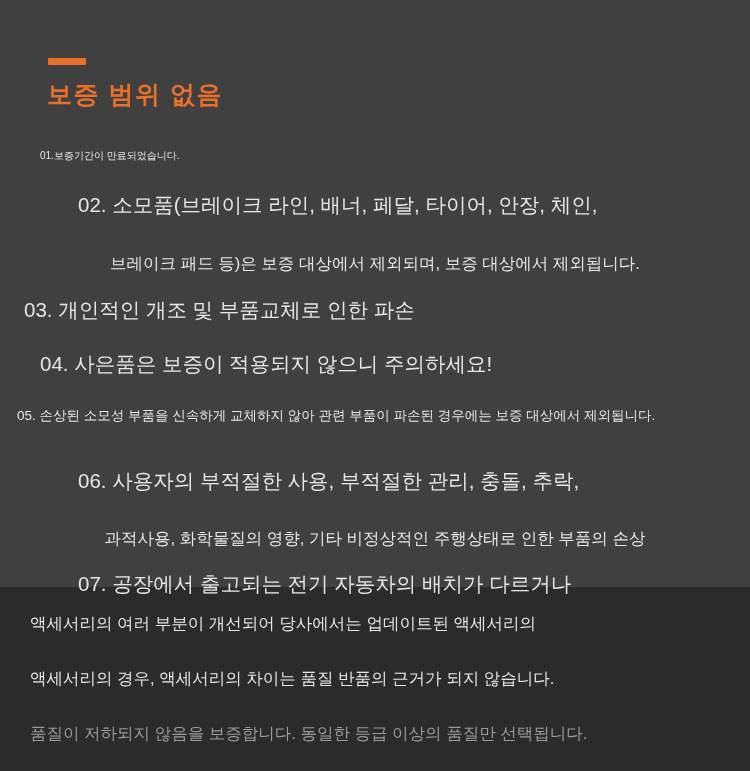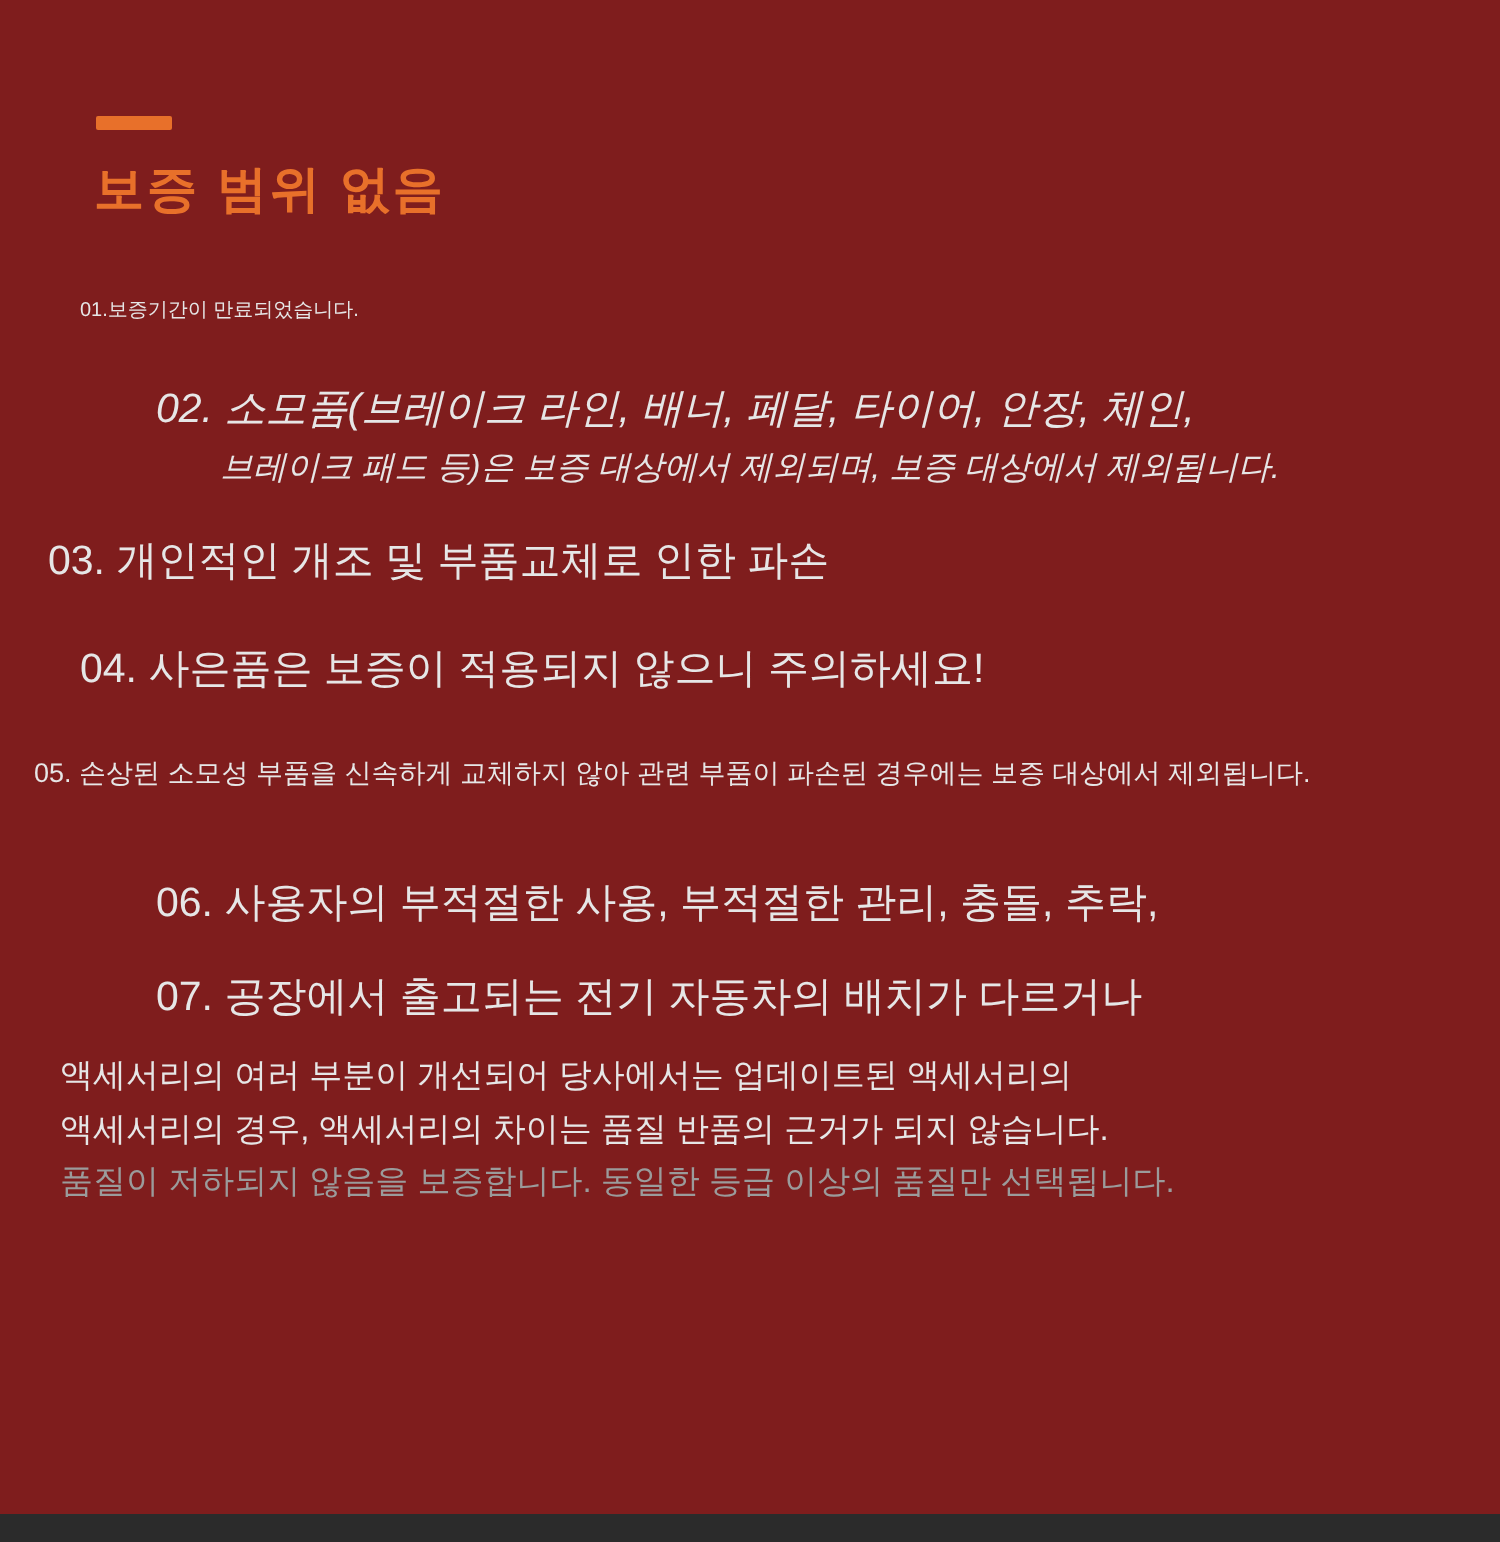--- a/index.html
+++ b/index.html
@@ -10,24 +10,24 @@
     width: 750px;
     height: 771px;
     background: #2b2b2b;
     font-family: "Liberation Sans", sans-serif;
     color: #e8e8e8;
     overflow: hidden;
   }
   .page {
     position: relative;
     width: 750px;
-    height: 757px;
+    height: 587px;
     box-sizing: border-box;
     padding: 0 40px;
-    background: #7f1d1d;
+    background: #404040;
   }
   .accent-bar {
     position: absolute;
     left: 48px;
     top: 58px;
     width: 38px;
     height: 7px;
     background: #e8702a;
     border-radius: 1px;
   }
@@ -51,28 +51,28 @@
     box-sizing: border-box;
     padding: 0 30px;
   }
   .line {
     margin: 0;
     color: #e6e6e6;
   }
   
   .s-tiny { font-size: 10px; line-height: 1.5; }
   .s-small { font-size: 13.5px; line-height: 1.55; }
-  .s-mid  { font-size: 16.5px; line-height: 1.6; }
+  .s-mid  { font-size: 16.5px; line-height: 1.6; margin-top: 29px; }
   .s-big  { font-size: 20.5px; line-height: 1.55; }
 
   .dim { color: #9b9b9b; }
   .left { text-align: left; }
 
   .item-01 { padding-left: 40px; margin-bottom: 26px; }
-  .item-02 { margin-bottom: 18px; font-style: italic; }
+  .item-02 { margin-bottom: 18px; }
   .item-03 { padding-left: 24px; margin-bottom: 22px; }
   .item-04 { padding-left: 40px; margin-bottom: 26px; }
   .item-05 { padding-left: 17px; margin-bottom: 38px; }
   .item-06 { margin-bottom: 16px; }
   .item-07 { margin-bottom: 10px; }
 
   .item-02 .l0, .item-06 .l0, .item-07 .l0 { padding-left: 48px; text-align: left; }
   .item-02 .l1, .item-06 .l1 { text-align: center; }
   .item-07 .l1, .item-07 .l2, .item-07 .l3 { }
   .gap-7 { margin-top: 10px; }
@@ -103,20 +103,21 @@
     <div class="item item-04">
       <p class="line s-big left">04. 사은품은 보증이 적용되지 않으니 주의하세요!</p>
     </div>
 
     <div class="item item-05">
       <p class="line s-small left">05. 손상된 소모성 부품을 신속하게 교체하지 않아 관련 부품이 파손된 경우에는 보증 대상에서 제외됩니다.</p>
     </div>
 
     <div class="item item-06">
       <p class="line s-big l0">06. 사용자의 부적절한 사용, 부적절한 관리, 충돌, 추락,</p>
+      <p class="line s-mid l1">과적사용, 화학물질의 영향, 기타 비정상적인 주행상태로 인한 부품의 손상</p>
     </div>
 
     <div class="item item-07">
       <p class="line s-big l0">07. 공장에서 출고되는 전기 자동차의 배치가 다르거나</p>
       <p class="line s-mid l1 gap-7">액세서리의 여러 부분이 개선되어 당사에서는 업데이트된 액세서리의</p>
       <p class="line s-mid l3">액세서리의 경우, 액세서리의 차이는 품질 반품의 근거가 되지 않습니다.</p>
       <p class="line s-mid l2 dim">품질이 저하되지 않음을 보증합니다. 동일한 등급 이상의 품질만 선택됩니다.</p>
     </div>
 
   </div>

